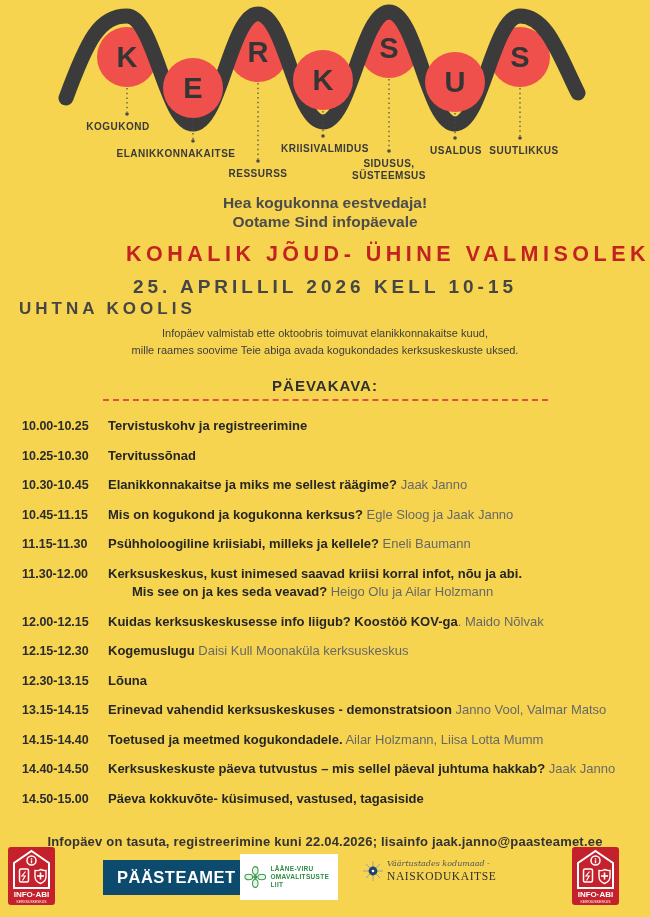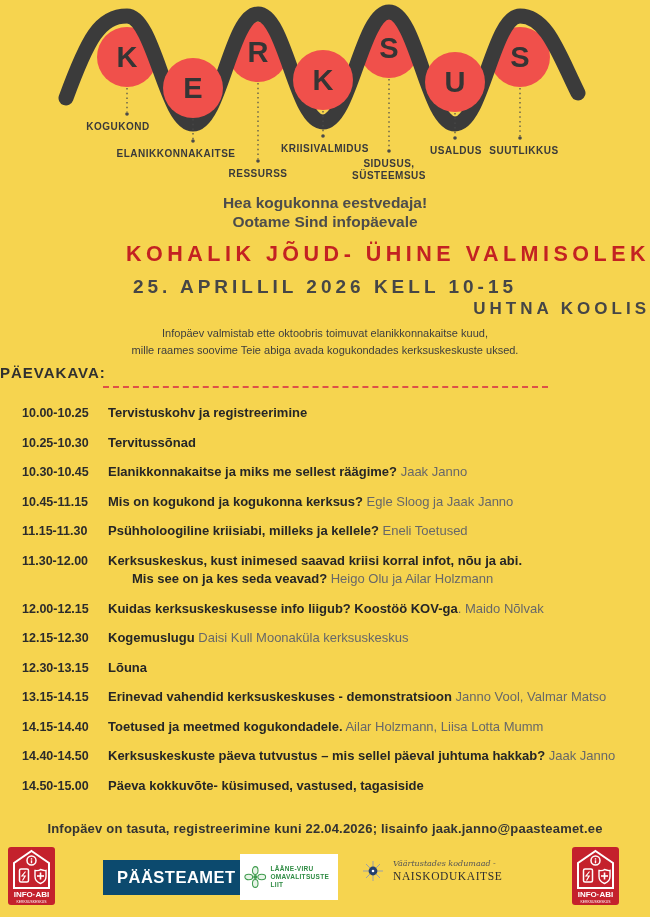--- a/index.html
+++ b/index.html
@@ -11,44 +11,44 @@
   .banner{position:relative;height:188px;}
   .banner svg{display:block;}
   .wave{fill:none;stroke:#3B3B3B;stroke-width:15;stroke-linecap:round;}
   .letter{font-family:"Liberation Sans",sans-serif;font-size:29px;font-weight:bold;fill:#353535;text-anchor:middle;}
   .lbl{font-family:"Liberation Sans",sans-serif;font-size:10px;font-weight:bold;fill:#3a3a3a;text-anchor:middle;letter-spacing:.5px;}
   .dotline{stroke:#4a4a4a;stroke-width:1.2;stroke-dasharray:1.5 3.2;}
   
   .greet{margin-top:5px;text-align:center;font-weight:bold;color:#4c4c4c;font-size:15.5px;line-height:19px;}
   .title{margin-top:11px;text-align:right;color:#C32222;font-weight:bold;font-size:21.5px;letter-spacing:4.5px;line-height:24px;}
   .dateline{margin-top:11px;text-align:center;color:#464646;font-weight:bold;font-size:19px;letter-spacing:4px;line-height:20px;}
-  .venueline{margin-top:2px;text-align:right;color:#464646;font-weight:bold;font-size:17px;letter-spacing:4px;line-height:20px;}
+  .venueline{margin-top:2px;text-align:left;color:#464646;font-weight:bold;font-size:17px;letter-spacing:4px;line-height:20px;padding-left:19px;}
   .intro{margin-top:6px;text-align:center;color:#3e3e3e;font-size:11px;line-height:16.5px;}
-  .agenda-h{margin-top:7px;font-weight:bold;color:#303030;font-size:15px;letter-spacing:1px;line-height:15px;}
+  .agenda-h{margin-top:20px;text-align:center;font-weight:bold;color:#303030;font-size:15px;letter-spacing:1px;line-height:15px;}
   .dashes{width:445px;margin:6px auto 0;border-top:2px dashed #DD5147;height:0;}
   
   .schedule{margin:16px 0 0 22px;}
   .srow{display:flex;margin-bottom:11px;font-size:13px;line-height:18.5px;}
   .stime{flex:0 0 86px;font-weight:bold;color:#2b2b2b;font-size:12.5px;}
   .sdesc{flex:1;}
   .sb{font-weight:bold;color:#262626;}
   .sn{color:#686868;}
   .line2{margin-left:24px;}
   
   .fnote{margin-top:26px;text-align:center;font-weight:bold;color:#333333;font-size:13px;letter-spacing:.2px;}
   .logos{position:absolute;left:0;right:0;bottom:12px;height:58px;}
   .logo-infoabi{position:absolute;top:0;width:71px;height:58px;}
   .logo-infoabi.left{left:8px;}
   .logo-infoabi.right{right:7px;}
   .paaste{position:absolute;left:103px;top:13px;background:#0c4a6e;color:#ffffff;font-weight:bold;
           font-size:16.5px;letter-spacing:.5px;padding:8px 14px;}
   .lvl{position:absolute;left:240px;top:7px;width:98px;height:46px;background:#ffffff;
        display:flex;align-items:center;gap:4px;padding:0 4px;box-sizing:border-box;}
   .lvl-text{color:#2e8b43;font-weight:bold;font-size:6.5px;line-height:8px;letter-spacing:.3px;}
-  .nkk{position:absolute;left:362px;top:12px;display:flex;align-items:center;gap:9px;}
+  .nkk{position:absolute;left:362px;top:12px;display:flex;align-items:center;gap:3px;}
   .nkk-txt{display:flex;flex-direction:column;}
   .nkk-slogan{font-family:"DejaVu Serif",serif;font-style:italic;font-size:8px;color:#555555;line-height:10px;}
   .nkk-name{font-family:"Liberation Serif",serif;font-size:11.5px;color:#2f2f2f;letter-spacing:.6px;line-height:14px;}
 </style>
 </head>
 <body>
 
 <div class="poster">
 
   <div class="banner">
@@ -124,21 +124,21 @@
       <div class="srow">
         <div class="stime">10.30-10.45</div>
         <div class="sdesc"><span class="sb">Elanikkonnakaitse ja miks me sellest räägime?</span><span class="sn"> Jaak Janno</span></div>
       </div>
       <div class="srow">
         <div class="stime">10.45-11.15</div>
         <div class="sdesc"><span class="sb">Mis on kogukond ja kogukonna kerksus?</span><span class="sn"> Egle Sloog ja Jaak Janno</span></div>
       </div>
       <div class="srow">
         <div class="stime">11.15-11.30</div>
-        <div class="sdesc"><span class="sb">Psühholoogiline kriisiabi, milleks ja kellele?</span><span class="sn"> Eneli Toetused</span></div>
+        <div class="sdesc"><span class="sb">Psühholoogiline kriisiabi, milleks ja kellele?</span><span class="sn"> Eneli Baumann</span></div>
       </div>
       <div class="srow">
         <div class="stime">11.30-12.00</div>
         <div class="sdesc"><span class="sb">Kerksuskeskus, kust inimesed saavad kriisi korral infot, nõu ja abi.</span><div class="line2"><span class="sb">Mis see on ja kes seda veavad?</span><span class="sn"> Heigo Olu ja Ailar Holzmann</span></div></div>
       </div>
       <div class="srow">
         <div class="stime">12.00-12.15</div>
         <div class="sdesc"><span class="sb">Kuidas kerksuskeskusesse info liigub? Koostöö KOV-ga</span><span class="sn">. Maido Nõlvak</span></div>
       </div>
       <div class="srow">

